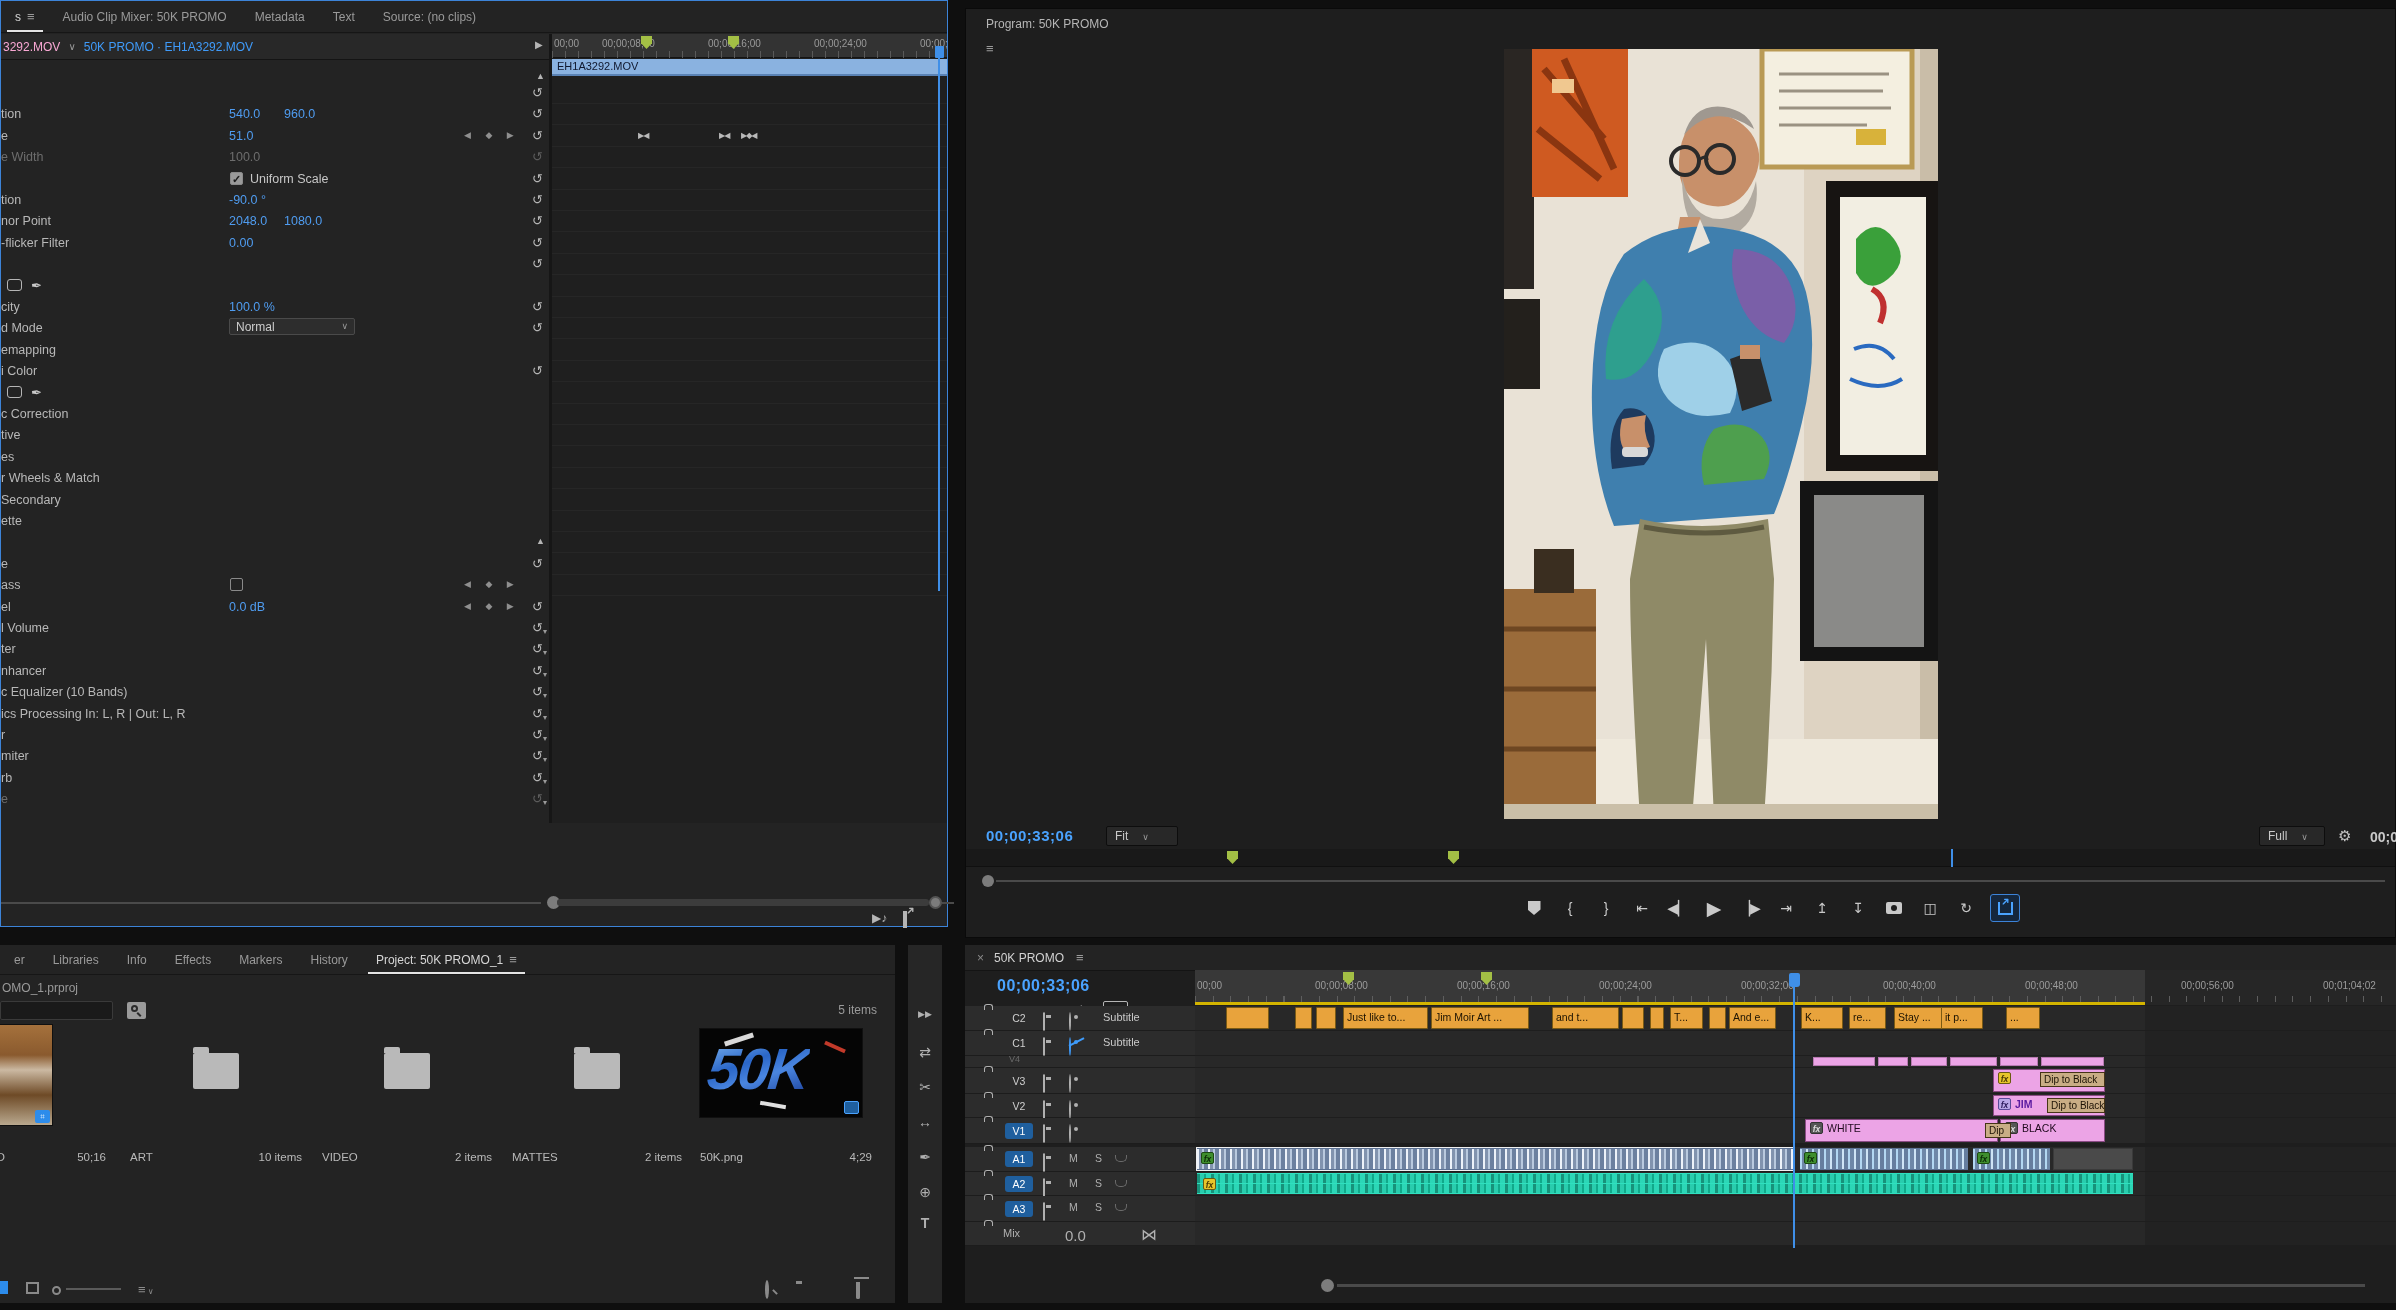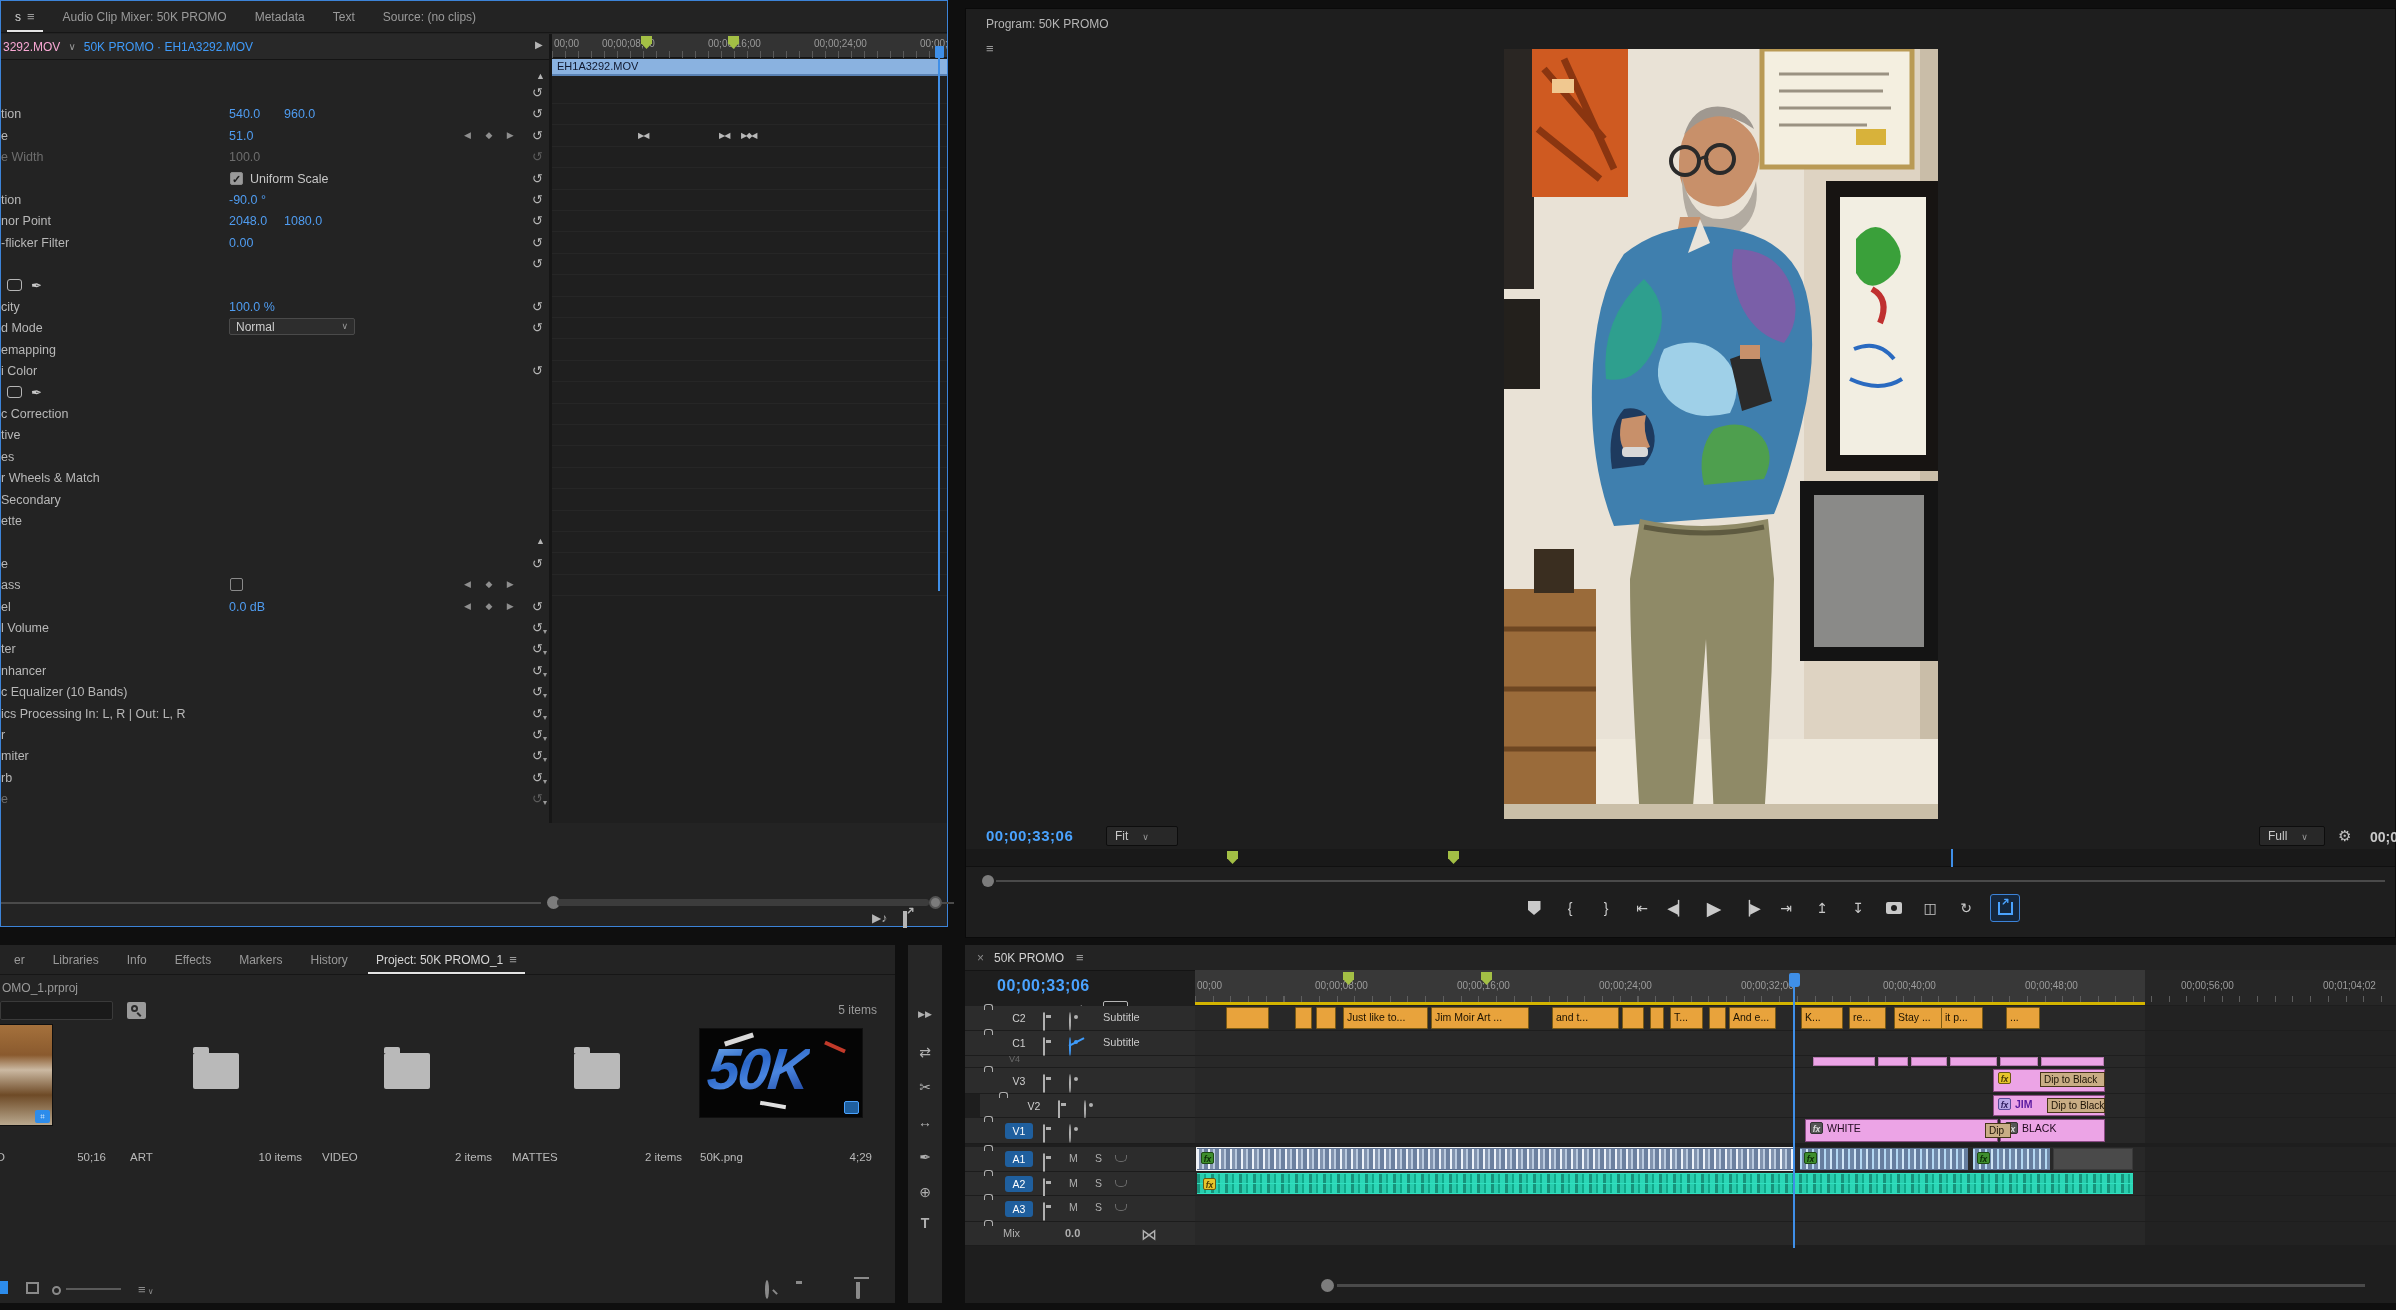--- a/index.html
+++ b/index.html
@@ -176,21 +176,21 @@
   .wavrow { position:absolute; left:0; right:0; height:45%; }
   .wav-white { background:repeating-linear-gradient(90deg,#edf2f9 0 2px,rgba(237,242,249,0.25) 2px 5px,#b9c9de 5px 7px,rgba(237,242,249,0.1) 7px 11px); }
   .wav-light { background:repeating-linear-gradient(90deg,#b3d7f2 0 2px,rgba(179,215,242,0.2) 2px 6px,#cfe4f5 6px 8px,rgba(179,215,242,0.1) 8px 12px); }
   .wav-teal { background:repeating-linear-gradient(90deg,#17927a 0 3px,rgba(23,146,122,0.25) 3px 7px,#11a98a 7px 9px,rgba(23,146,122,0.12) 9px 14px); }
   .silentclip { position:absolute; top:1px; bottom:1px; background:#4a4a4a; border:1px solid #3a3a3a; }
   .ph-line { position:absolute; width:2px; background:#3f8fe8; z-index:30; }
   .ph-head { position:absolute; width:11px; height:14px; background:#3f8fe8; border-radius:2px 2px 3px 3px; z-index:31; }
   #tl .botsb { position:absolute; left:230px; top:334px; width:1180px; height:12px; }
   #tl .botsb .line { position:absolute; left:142px; right:10px; top:5px; height:3px; background:#4a4a4a; }
   #tl .botsb .dot { position:absolute; left:126px; top:0; width:13px; height:13px; border-radius:50%; background:#7c7c7c; }
-  .mixval { color:#4f9cf0; font-size:11px;font-weight:bold; }
+  .mixval { color:#4f9cf0; font-size:15px; }
 </style>
 </head>
 <body>
 
 <div class="app">
   <div class="dash" style="left:272px; top:1px; width:36px;"></div>
 
   <div class="panel" id="ec">
     <div class="tabbar" id="ec-tabs">
         <span class="tab active">s<span class="hamb">≡</span></span>
@@ -607,21 +607,21 @@
         </div>
         <div class="trkhdr" style="top: 111px; height: 12px; left: 0px; width: 230px;">
           <span class="ic" style="left: 44px; top: -2px; font-size: 9px; color: rgb(106, 106, 106);">V4</span>
         </div>
         <div class="trkhdr" style="top: 123px; height: 26px; left: 0px; width: 230px;">
           <span class="ic" style="left: 18px; top: 3px;"><span class="i-lock"></span></span>
           <span class="tbadge">V3</span>
           <span class="ic" style="left: 78px; top: 7px;"><span class="i-sync"></span></span>
           <span class="ic" style="left: 104px; top: 7px;"><span class="i-eye"></span></span>
         </div>
-        <div class="trkhdr" style="top: 149px; height: 24px; left: 15px; width: 230px;">
+        <div class="trkhdr" style="top: 149px; height: 24px; left: 0px; width: 230px;">
           <span class="ic" style="left: 18px; top: 3px;"><span class="i-lock"></span></span>
           <span class="tbadge">V2</span>
           <span class="ic" style="left: 78px; top: 7px;"><span class="i-sync"></span></span>
           <span class="ic" style="left: 104px; top: 7px;"><span class="i-eye"></span></span>
         </div>
         <div class="trkhdr" style="top: 173px; height: 26px; left: 0px; width: 230px; padding-left: 40px;">
           <span class="ic" style="left: 18px; top: 3px;"><span class="i-lock"></span></span>
           <span class="tbadge on">V1</span>
           <span class="ic" style="left: 78px; top: 7px;"><span class="i-sync"></span></span>
           <span class="ic" style="left: 104px; top: 7px;"><span class="i-eye"></span></span>

